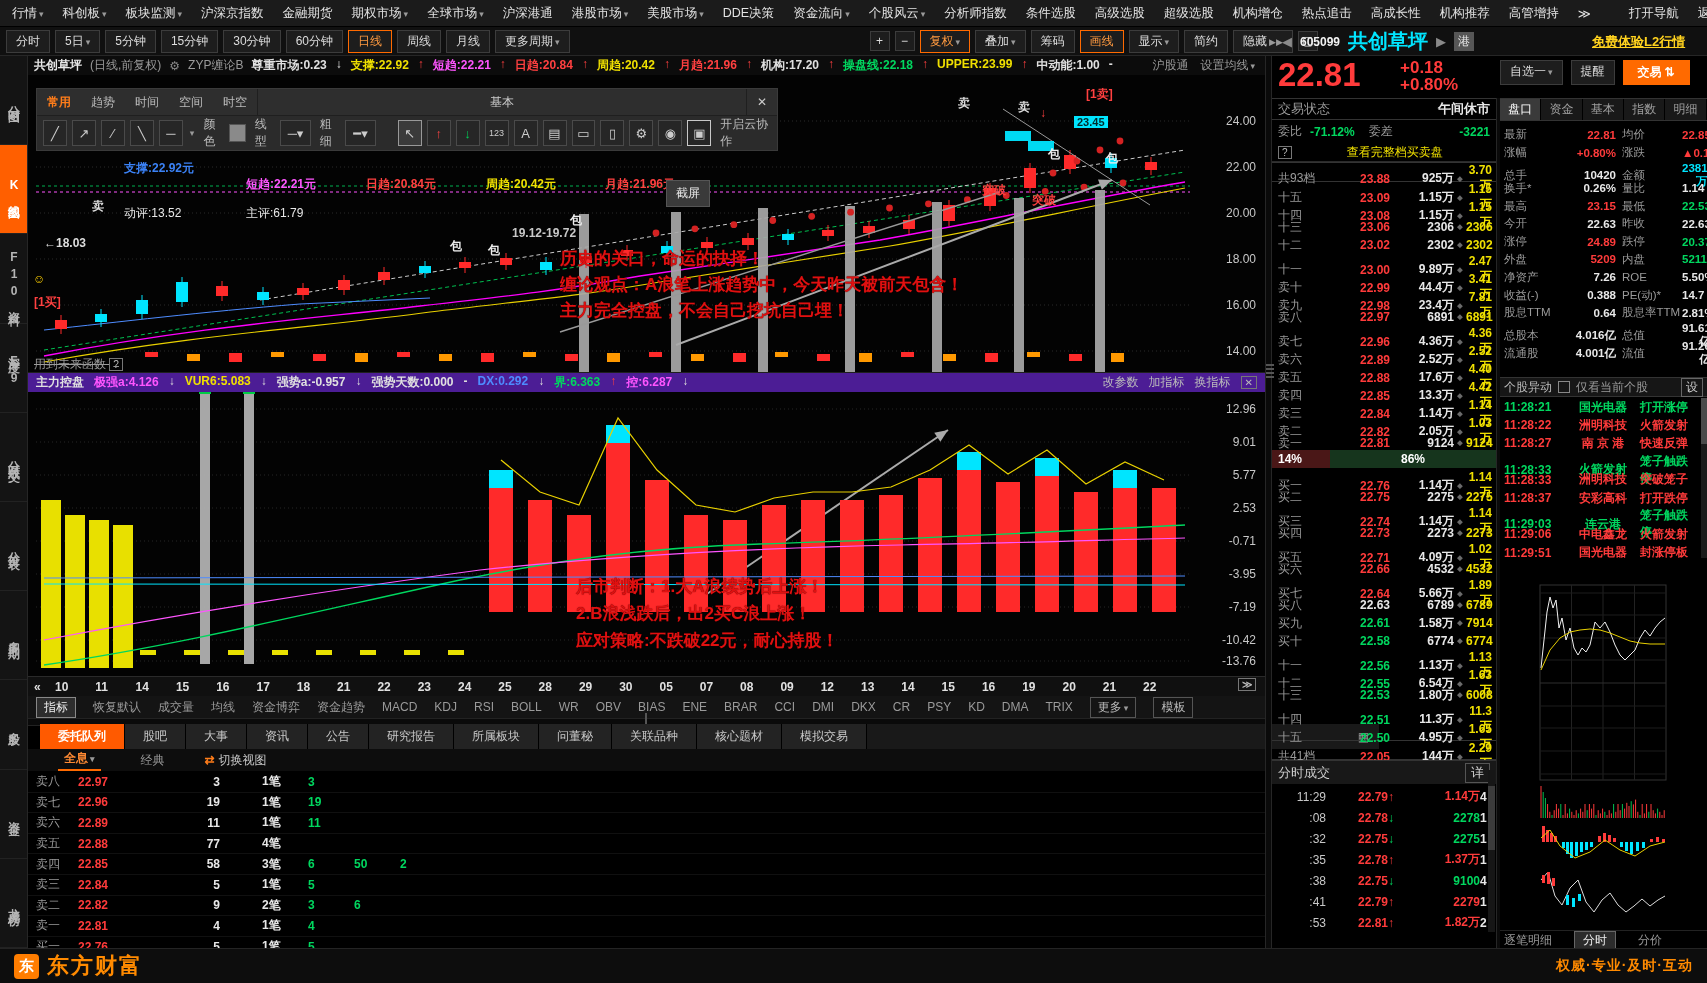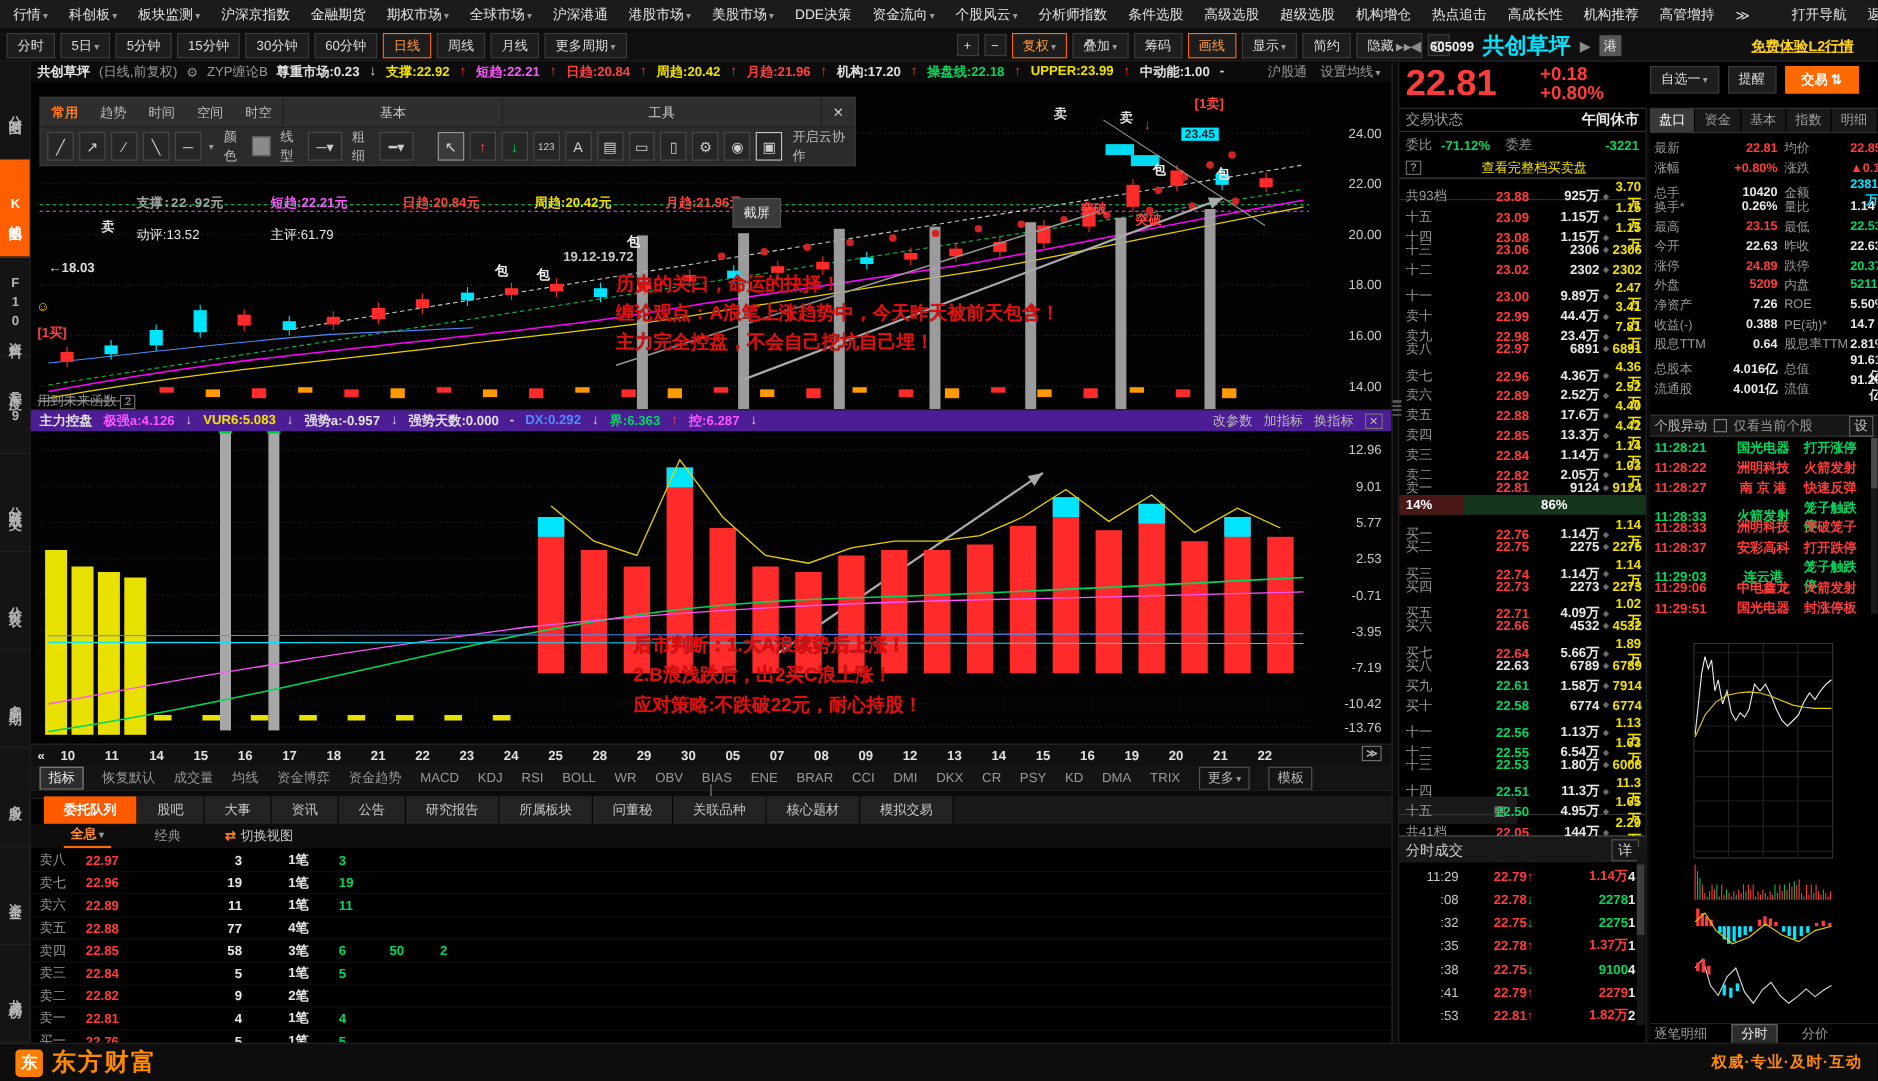--- a/index.html
+++ b/index.html
@@ -510,21 +510,21 @@
     <div class="ylab abs" style="left: 1196px; top: 344px;">14.00</div>
     <div class="ylab abs" style="left: 1196px; top: 402px;">12.96</div>
     <div class="ylab abs" style="left: 1196px; top: 435px;">9.01</div>
     <div class="ylab abs" style="left: 1196px; top: 468px;">5.77</div>
     <div class="ylab abs" style="left: 1196px; top: 501px;">2.53</div>
     <div class="ylab abs" style="left: 1196px; top: 534px;">-0.71</div>
     <div class="ylab abs" style="left: 1196px; top: 567px;">-3.95</div>
     <div class="ylab abs" style="left: 1196px; top: 600px;">-7.19</div>
     <div class="ylab abs" style="left: 1196px; top: 633px;">-10.42</div>
     <div class="ylab abs" style="left: 1196px; top: 654px;">-13.76</div>
-    <div class="chlab abs" style="left: 124px; top: 176px; color: #a3a3a3; font-weight: bold; font-family: Liberation Mono, monospace;">支撑:22.92元</div>
+    <div class="chlab abs" style="left: 124px; top: 160px; color: #3b82f6; font-weight: bold;">支撑:22.92元</div>
     <div class="chlab abs" style="left: 246px; top: 176px; color: rgb(255, 85, 255); font-weight: bold;">短趋:22.21元</div>
     <div class="chlab abs" style="left: 366px; top: 176px; color: rgb(255, 64, 64); font-weight: bold;">日趋:20.84元</div>
     <div class="chlab abs" style="left: 486px; top: 176px; color: rgb(240, 224, 0); font-weight: bold;">周趋:20.42元</div>
     <div class="chlab abs" style="left: 605px; top: 176px; color: rgb(255, 64, 64); font-weight: bold;">月趋:21.96元</div>
     <div class="chlab abs" style="left: 124px; top: 205px; color: rgb(232, 232, 232);">动评:13.52</div>
     <div class="chlab abs" style="left: 246px; top: 205px; color: rgb(232, 232, 232);">主评:61.79</div>
     <div class="ann abs" style="left: 560px; top: 246px;">历史的关口，命运的抉择！</div>
     <div class="ann abs" style="left: 560px; top: 272px;">缠论观点：A浪笔上涨趋势中，今天昨天被前天包含！</div>
     <div class="ann abs" style="left: 560px; top: 298px;">主力完全控盘，不会自己挖坑自己埋！</div>
     <div class="ann abs" style="left: 576px; top: 574px;">后市判断：1.大A浪续势后上涨！</div>
@@ -551,21 +551,20 @@
   </div>
 
 <div id="dpanel">
   <div id="dptabs">
       <span class="dptab act">常用</span>
       <span class="dptab">趋势</span>
       <span class="dptab">时间</span>
       <span class="dptab">空间</span>
       <span class="dptab">时空</span>
       <span class="dpsec" style="flex: 1.1 1 0%;">基本</span>
-      <span class="dpsec" style="flex: 1.6 1 0%;">工具</span>
       <span class="dpsec dptab">✕</span>
     </div>
   <div id="dprow">
       <span class="ticon">╱</span>
       <span class="ticon">↗</span>
       <span class="ticon">∕</span>
       <span class="ticon">╲</span>
       <span class="ticon">─</span>
       <span class="caret">▾</span>
       <span class="dplab">颜色</span>
@@ -713,20 +712,21 @@
       <span class="cr">22.84</span>
       <span class="qn">5</span>
       <span class="qc">1笔</span>
       <span class="qparts b"><span>5</span></span>
     </div>
     <div class="qrow">
       <span class="ql">卖二</span>
       <span class="cr">22.82</span>
       <span class="qn">9</span>
       <span class="qc">2笔</span>
+      <span class="qparts b"><span>3</span><span>6</span></span>
     </div>
     <div class="qrow">
       <span class="ql">卖一</span>
       <span class="cr">22.81</span>
       <span class="qn">4</span>
       <span class="qc">1笔</span>
       <span class="qparts b"><span>4</span></span>
     </div>
     <div class="qrow">
       <span class="ql">买一</span>

